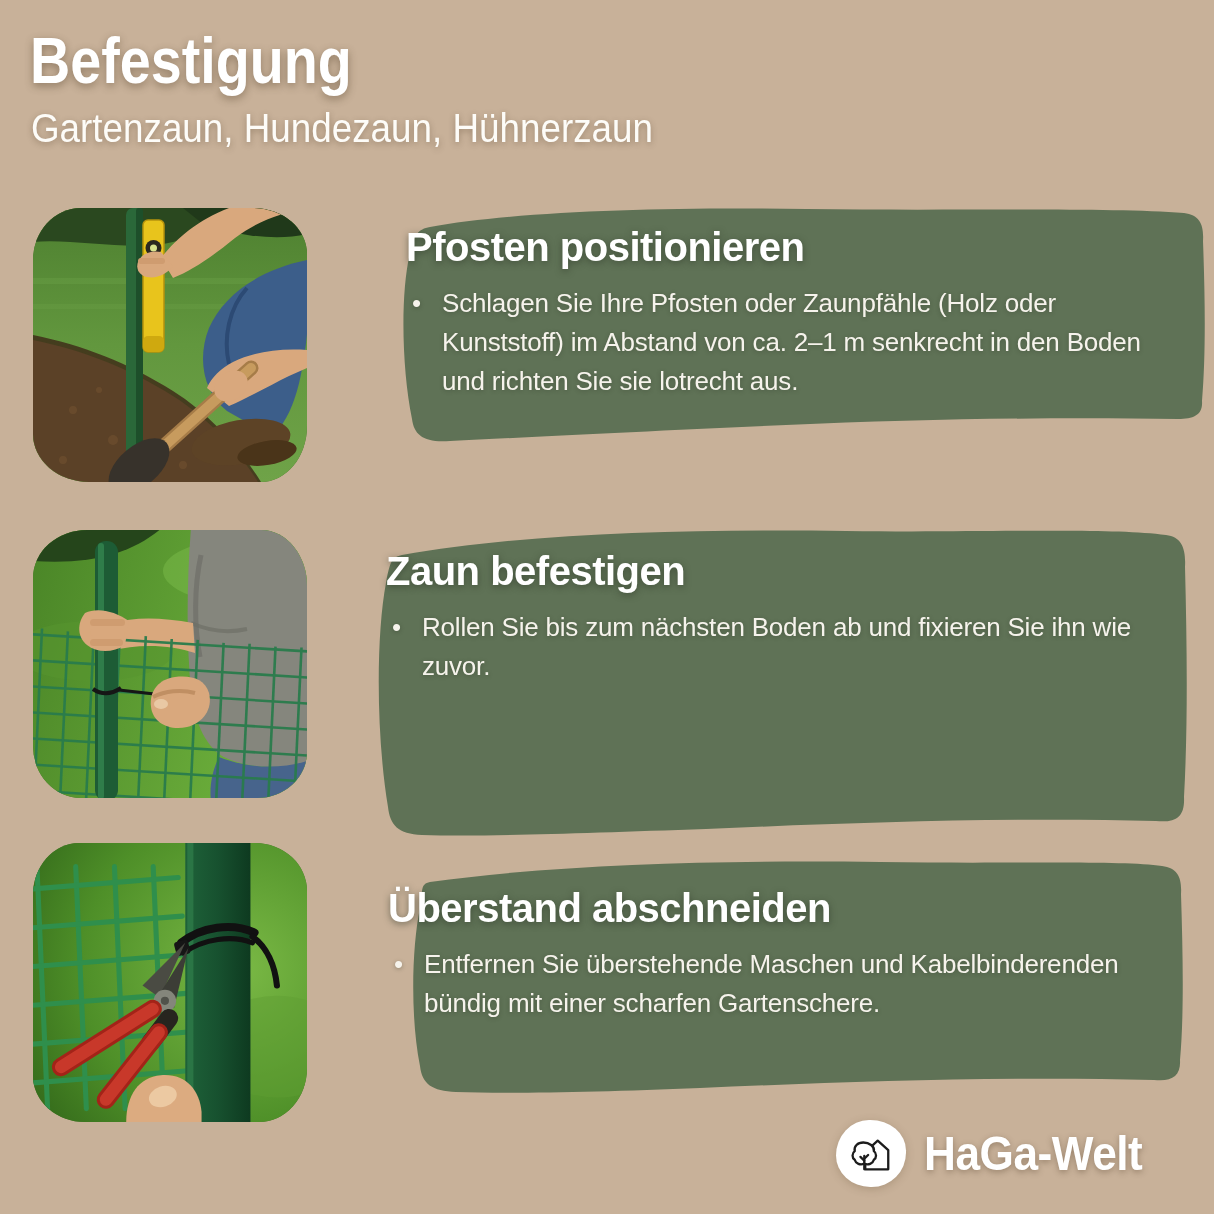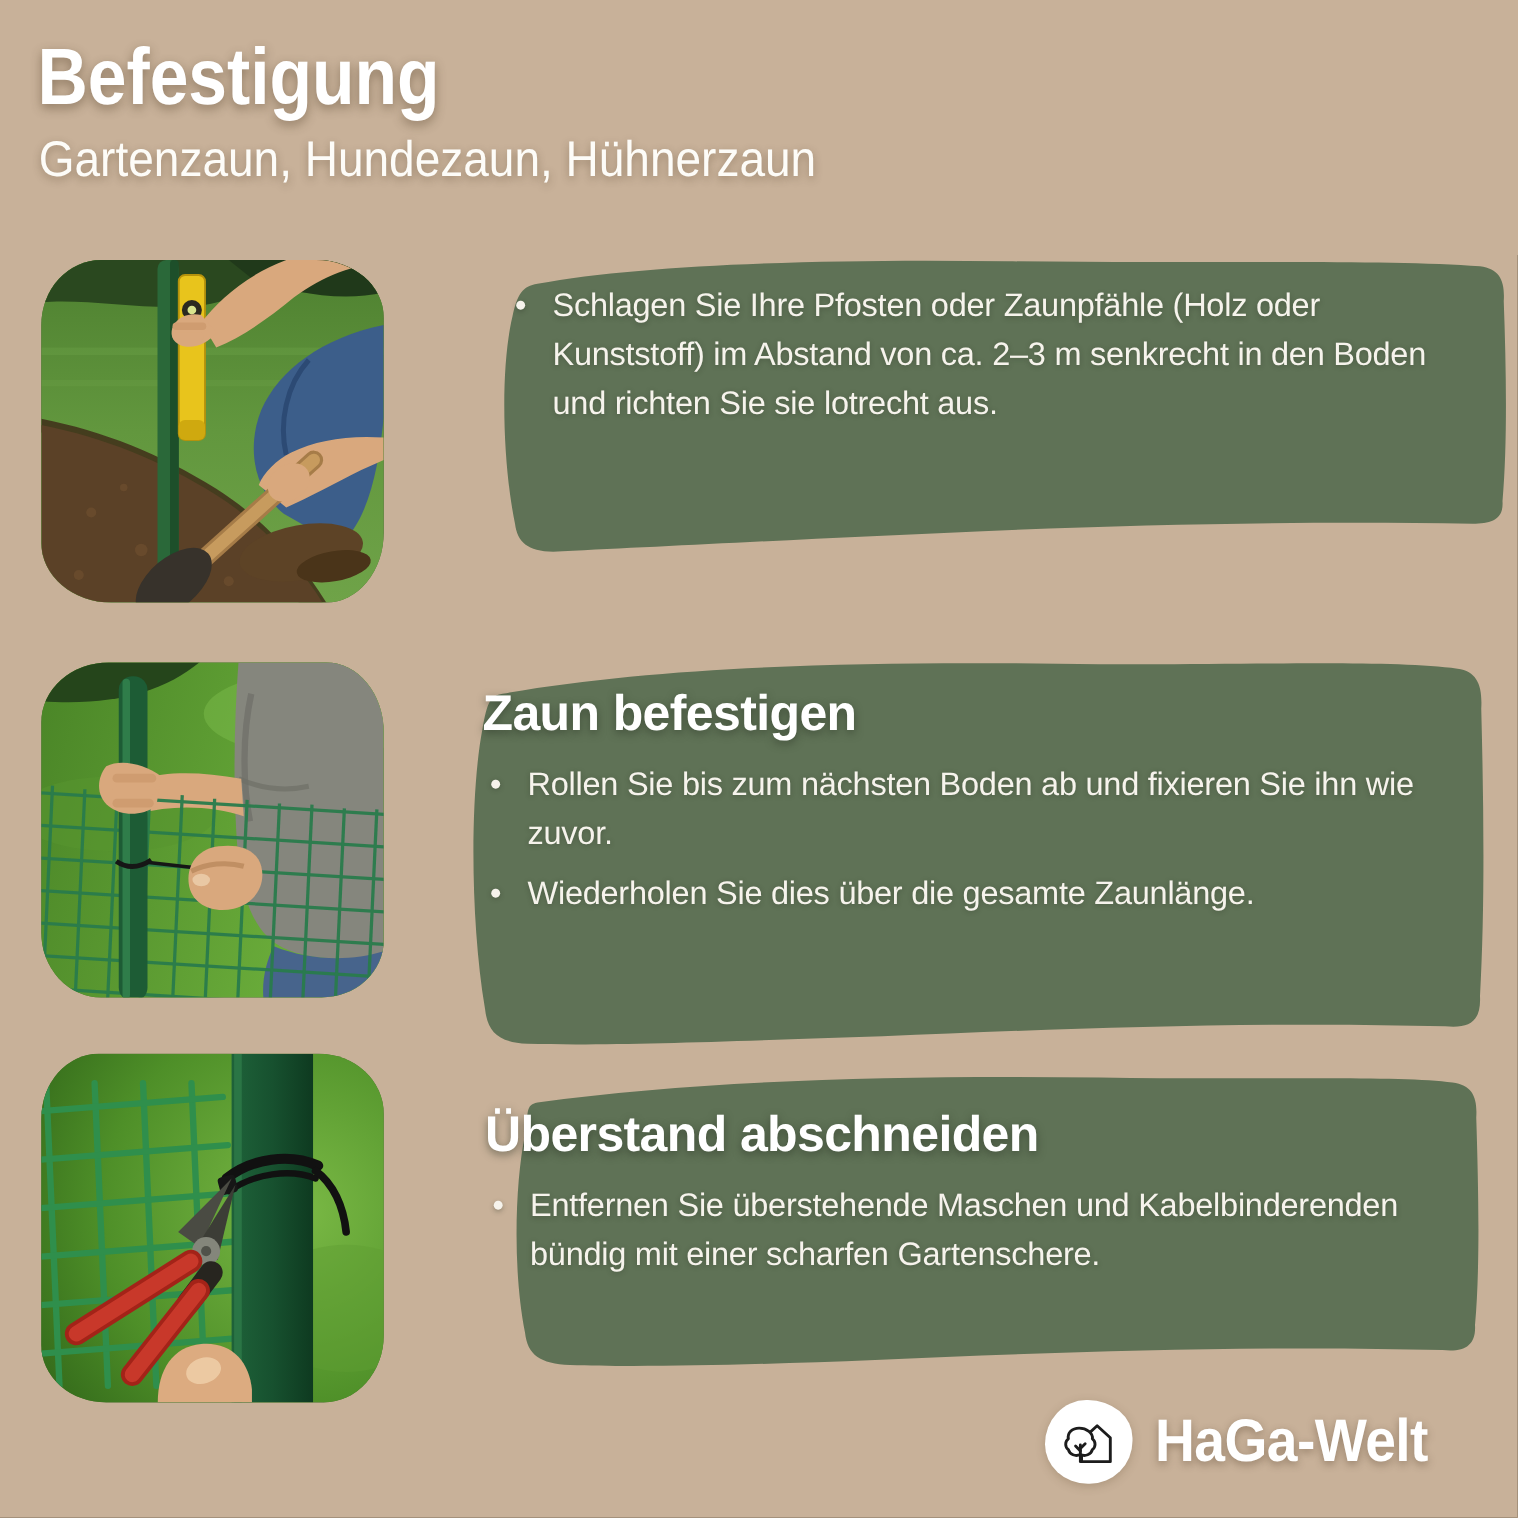--- a/index.html
+++ b/index.html
@@ -228,35 +228,35 @@
       <path d="M94,274 C94,248 106,230 128,228 C152,226 166,242 168,264 L168,274 Z" fill="#dcab80"></path>
       <ellipse cx="130" cy="249" rx="14" ry="10" fill="#ecc9a2" transform="rotate(-18 130 249)"></ellipse>
     </svg>
   </div>
 
   <section class="blob blob1">
     <svg class="blob-bg" viewBox="0 0 848 244" preserveAspectRatio="none">
       <path fill="var(--green)" d="M64,22 C150,6 300,2 440,4 C590,6 740,2 818,8 C834,10 838,20 837,36 C839,90 840,150 836,196 C837,210 828,214 812,214 C690,212 560,214 420,220 C300,225 170,232 84,236 C58,238 48,230 46,214 C36,165 34,90 44,48 C48,30 52,24 64,22 Z"></path>
     </svg>
     <div class="blob-content">
+      <h2 class="step-heading">Pfosten positionieren</h2>
       <ul class="bullets">
-        <li>Schlagen Sie Ihre Pfosten oder Zaunpfähle (Holz oder Kunststoff) im Abstand von ca. 2–3 m senkrecht in den Boden und richten Sie sie lotrecht aus.</li>
+        <li>Schlagen Sie Ihre Pfosten oder Zaunpfähle (Holz oder Kunststoff) im Abstand von ca. 2–1 m senkrecht in den Boden und richten Sie sie lotrecht aus.</li>
       </ul>
     </div>
   </section>
 
   <section class="blob blob2">
     <svg class="blob-bg" viewBox="0 0 848 315" preserveAspectRatio="none">
       <path fill="var(--green)" d="M56,30 C180,8 340,4 500,6 C640,8 760,2 820,10 C836,12 840,24 839,42 C841,120 842,200 838,272 C839,292 830,298 810,296 C660,292 500,298 360,304 C240,308 140,312 76,310 C52,309 44,300 42,282 C30,210 30,110 40,58 C44,36 46,32 56,30 Z"></path>
     </svg>
     <div class="blob-content">
       <h2 class="step-heading">Zaun befestigen</h2>
       <ul class="bullets">
         <li>Rollen Sie bis zum nächsten Boden ab und fixieren Sie ihn wie zuvor.</li>
-        <li>Wiederholen Sie dies über die gesamte Zaunlänge.</li>
       </ul>
     </div>
   </section>
 
   <section class="blob blob3">
     <svg class="blob-bg" viewBox="0 0 834 241" preserveAspectRatio="none">
       <path fill="var(--green)" d="M70,26 C200,8 360,4 520,6 C650,8 760,4 802,10 C818,12 822,22 821,38 C823,100 824,160 820,204 C821,220 812,226 794,224 C640,220 480,226 340,232 C240,236 150,238 96,236 C72,235 62,228 60,210 C50,160 52,90 60,52 C63,34 60,28 70,26 Z"></path>
     </svg>
     <div class="blob-content">
       <h2 class="step-heading">Überstand abschneiden</h2>

